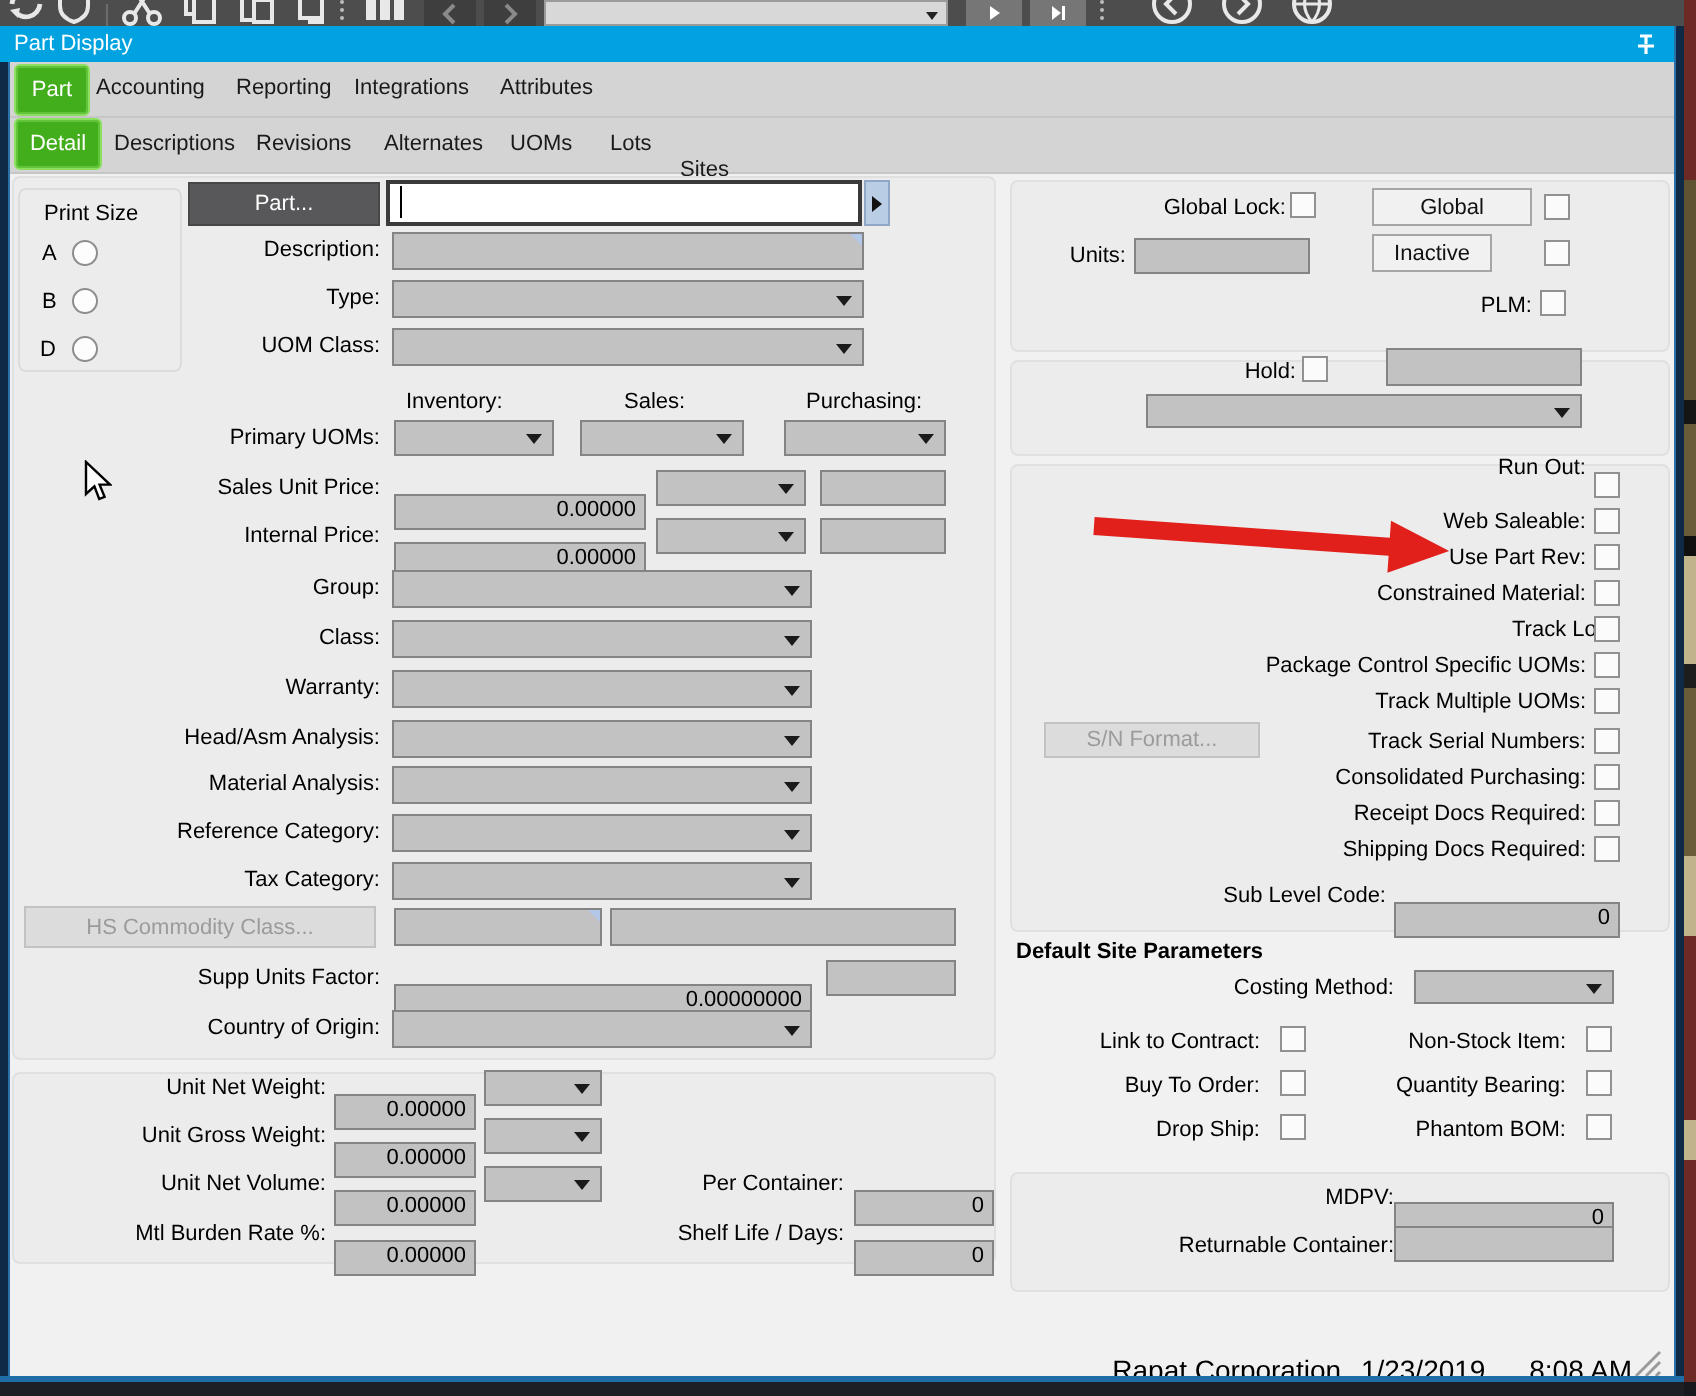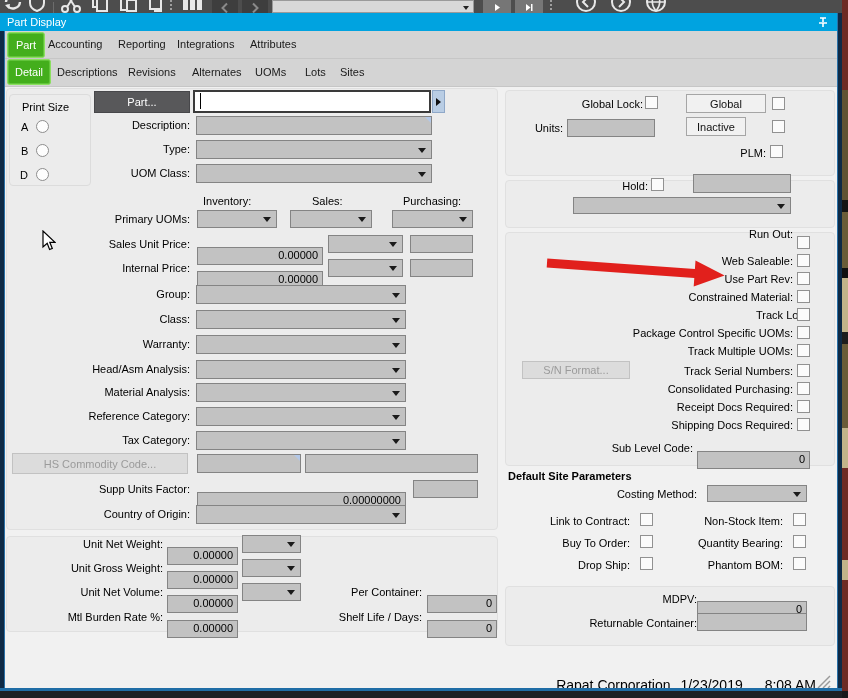--- a/index.html
+++ b/index.html
@@ -123,21 +123,21 @@
     <span class="tab-label" style="left:173px;top:7px">Integrations</span>
     <span class="tab-label" style="left:246px;top:7px">Attributes</span>
   </div>
   <div class="tabrow" style="top:59px">
     <div class="tab-active" style="left:3px;top:0px;width:42px;height:24px">Detail</div>
     <span class="tab-label" style="left:53px;top:7px">Descriptions</span>
     <span class="tab-label" style="left:124px;top:7px">Revisions</span>
     <span class="tab-label" style="left:188px;top:7px">Alternates</span>
     <span class="tab-label" style="left:251px;top:7px">UOMs</span>
     <span class="tab-label" style="left:301px;top:7px">Lots</span>
-    <span class="tab-label" style="left:336px;top:7px">Sites</span>
+    <span class="tab-label" style="left:336px;top:20px">Sites</span>
   </div>
 
   <div class="gb" style="left:6px;top:88px;width:492px;height:442px"></div>
   <div class="gb" style="left:9px;top:94px;width:82px;height:92px;background:transparent;border-color:#dcdcdc"></div>
   <div class="gb" style="left:6px;top:536px;width:492px;height:96px"></div>
   <div class="gb" style="left:505px;top:90px;width:330px;height:86px"></div>
   <div class="gb" style="left:505px;top:180px;width:330px;height:48px"></div>
   <div class="gb" style="left:505px;top:232px;width:330px;height:234px"></div>
   <div class="gb" style="left:505px;top:586px;width:330px;height:60px"></div>
 
@@ -192,21 +192,21 @@
   <div class="fld dd" style="left:196px;top:335px;width:210px;height:19px"></div>
   <span class="lbl" style="right:658px;top:363px">Head/Asm Analysis:</span>
   <div class="fld dd" style="left:196px;top:360px;width:210px;height:19px"></div>
   <span class="lbl" style="right:658px;top:386px">Material Analysis:</span>
   <div class="fld dd" style="left:196px;top:383px;width:210px;height:19px"></div>
   <span class="lbl" style="right:658px;top:410px">Reference Category:</span>
   <div class="fld dd" style="left:196px;top:407px;width:210px;height:19px"></div>
   <span class="lbl" style="right:658px;top:434px">Tax Category:</span>
   <div class="fld dd" style="left:196px;top:431px;width:210px;height:19px"></div>
 
-  <div class="btn disabled" style="left:12px;top:453px;width:176px;height:21px">HS Commodity Code...</div>
+  <div class="btn disabled" style="left:12px;top:453px;width:176px;height:21px">HS Commodity Class...</div>
   <div class="fld notch" style="left:197px;top:454px;width:104px;height:19px"></div>
   <div class="fld" style="left:305px;top:454px;width:173px;height:19px"></div>
 
   <span class="lbl" style="right:658px;top:483px">Supp Units Factor:</span>
   <div class="fld val" style="left:197px;top:480px;width:209px;height:18px">0.00000000</div>
   <div class="fld" style="left:413px;top:480px;width:65px;height:18px"></div>
 
   <span class="lbl" style="right:658px;top:508px">Country of Origin:</span>
   <div class="fld dd" style="left:196px;top:505px;width:210px;height:19px"></div>
 

